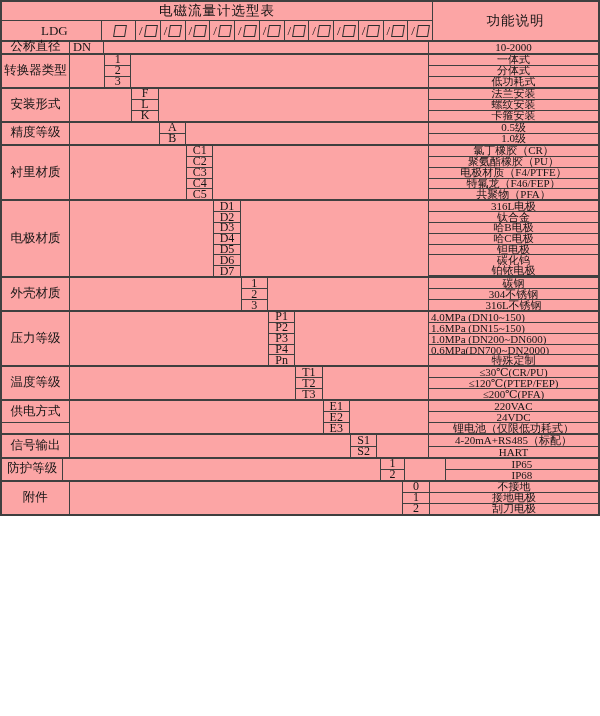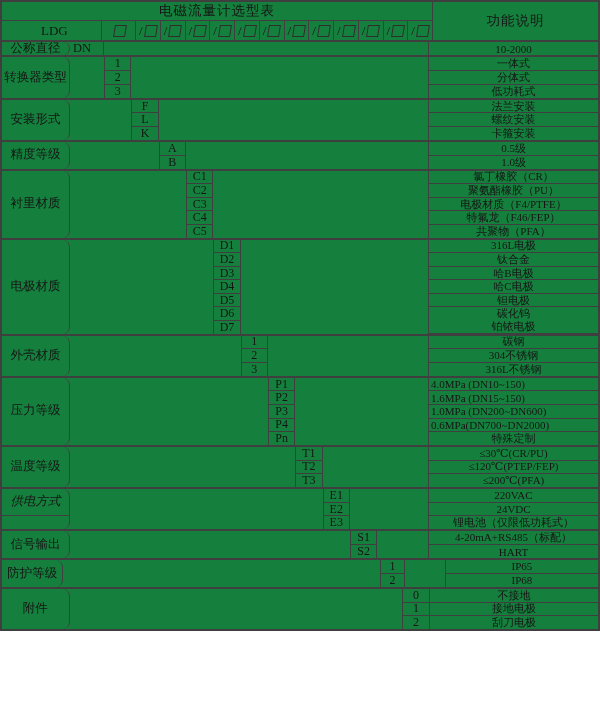--- a/index.html
+++ b/index.html
@@ -2,24 +2,24 @@
 <html><head>
 <meta charset="utf-8">
 <style>
   * { box-sizing: border-box; margin: 0; padding: 0; }
   html,body { background:#ffffff; }
   body {
     width:600px; height:716px; overflow:hidden;
     font-family:"Liberation Serif","DejaVu Serif",serif;
   }
   #table {
-    width:600px; height:631px;
+    width:600px; height:516px;
     border:2px solid #3f3f3f;
     display:flex; flex-direction:column;
-    color:#151515; background:#15803d;
+    color:#151515; background:#fca5a5;
   }
   .toprow { display:flex; flex:0 0 38px; min-height:0; }
   .topleft { width:430px; display:flex; flex-direction:column; }
   .title-cell {
     flex:0 0 16px; border-bottom:1px solid #3f3f3f;
     display:flex; align-items:center; justify-content:center;
     font-size:13.5px; letter-spacing:1px;
   }
   .ldg-row { flex:1; display:flex; align-items:stretch; min-height:0;margin-left:32px; }
   .ldg-cell {
@@ -42,21 +42,21 @@
   .slash { font-size:13px; line-height:1; }
   .func-cell {
     flex:1; border-left:1px solid #3f3f3f;
     display:flex; align-items:center; justify-content:center;
     font-size:13.5px; letter-spacing:1px;
   }
   .block { display:flex; border-top:2px solid #3f3f3f; min-height:0; align-items:stretch; }
   .label-cell {
     width:68px; border-right:1px solid #3f3f3f;
     display:flex; align-items:center; justify-content:center;
-    font-size:12.5px; text-align:center; line-height:1.1;border-radius:7px;
+    font-size:12.5px; text-align:center; line-height:1.1;
   }
   .label-split { flex-direction:column; align-items:stretch; justify-content:flex-start; padding:0; }
   .label-top { border-bottom:1px solid #3f3f3f; display:flex; align-items:center; justify-content:center; }
   .label-empty { }
   .blank-left { border:none; }
   .code-col { display:flex; flex-direction:column; border-left:1px solid #3f3f3f; border-right:1px solid #3f3f3f; }
   .code-col.flush { border-right:none; }
   .code-cell {
     flex:1; border-bottom:1px solid #3f3f3f;
     display:flex; align-items:center; justify-content:center;
@@ -280,21 +280,21 @@
       </div>
       <div class="blank-mid"></div>
       <div class="desc-col">
         <div class="desc-cell">≤30℃(CR/PU)</div>
         <div class="desc-cell">≤120℃(PTEP/FEP)</div>
         <div class="desc-cell last">≤200℃(PFA)</div>
       </div>
     </div>
     <div class="block" style="flex: 3 1 0px;">
       <div class="label-cell label-split">
-        <div class="label-top" style="flex: 2 1 0px; font-style: italic;">供电方式</div>
+        <div class="label-top" style="flex: 2 1 0px;">供电方式</div>
         <div class="label-empty" style="flex: 1 1 0px;"></div>
       </div>
       <div class="blank-left" style="width: 252.64px;"></div>
       <div class="code-col" style="width: 27.33px;">
         <div class="code-cell">E1</div>
         <div class="code-cell">E2</div>
         <div class="code-cell last">E3</div>
       </div>
       <div class="blank-mid"></div>
       <div class="desc-col">

